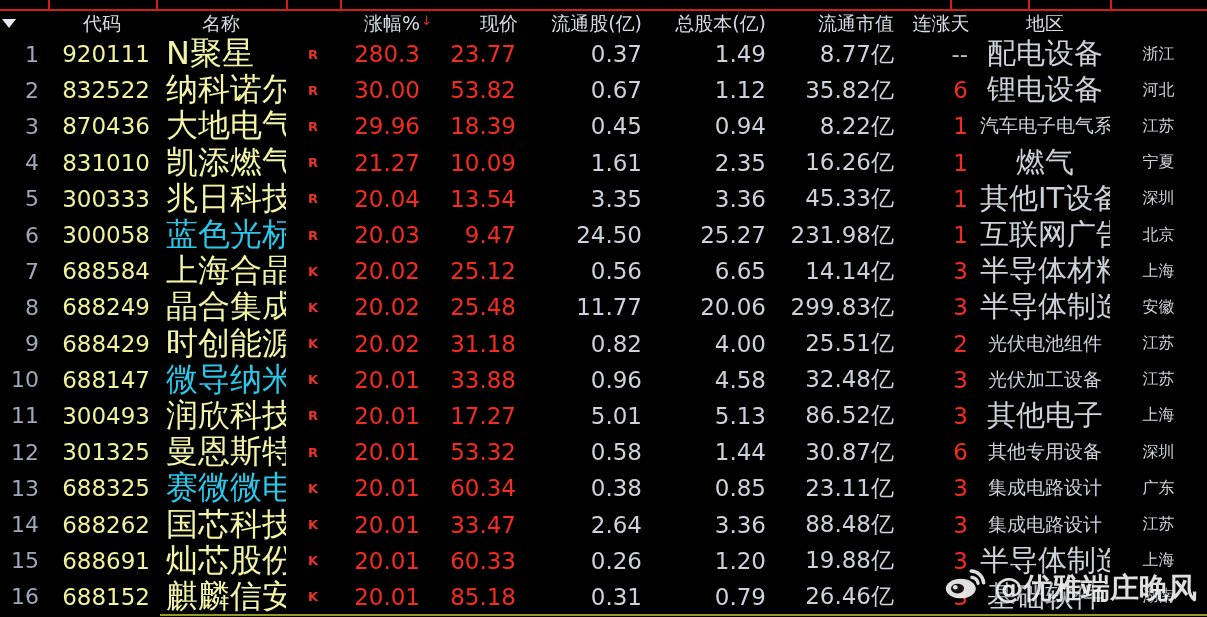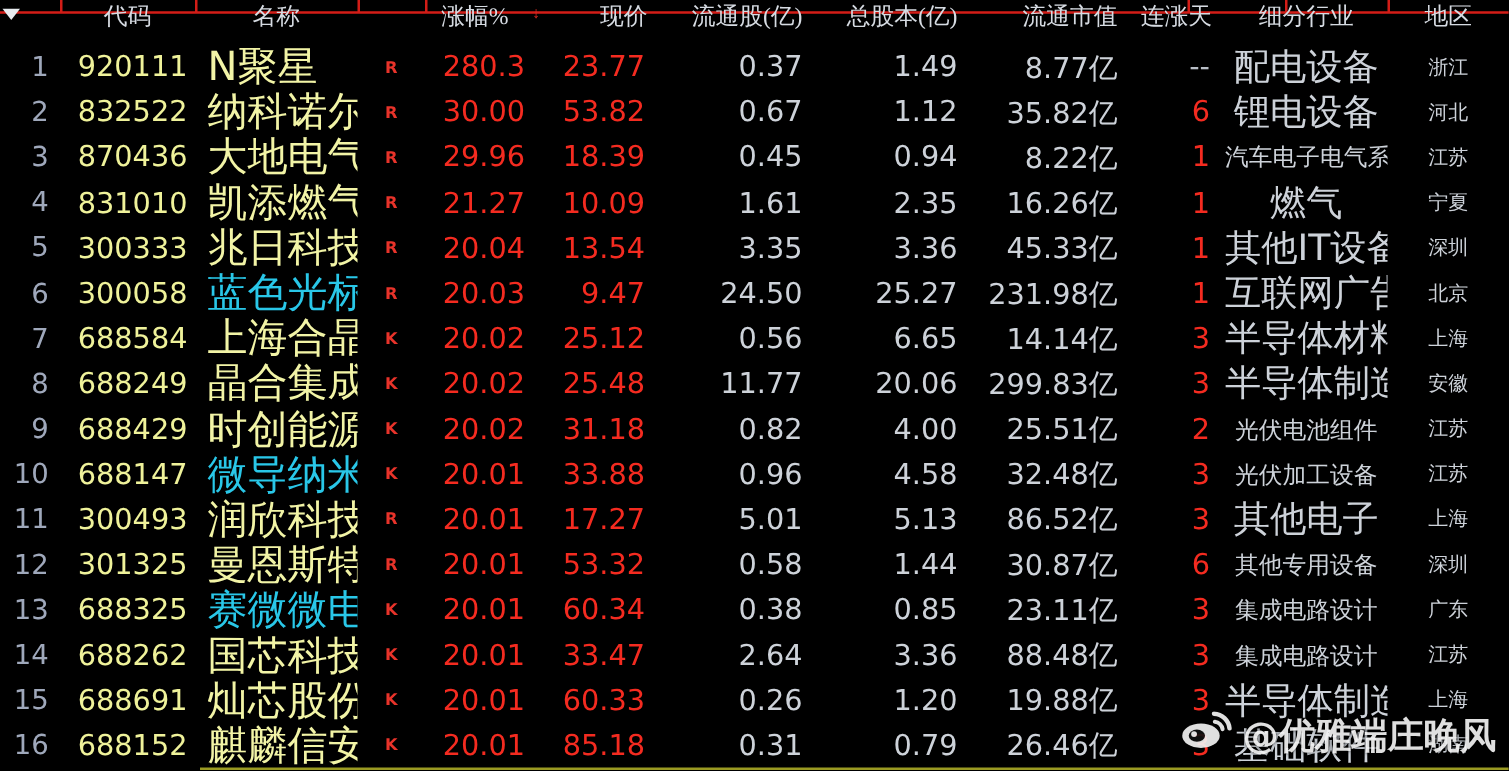--- a/index.html
+++ b/index.html
@@ -31,30 +31,30 @@
       128px   
       78px    
       130px   
       97px;   
     align-items:center;
     box-sizing:border-box;
   }
 
   
   .header{
-    position:absolute;left:0;top:1px;width:959px;height:24px;
-    font-size:19px;color:#d6dbe2;font-family:Liberation Serif, serif;
+    position:absolute;left:0;top:12px;width:959px;height:24px;
+    font-size:19px;color:#d6dbe2;
   }
   .header .cell{white-space:nowrap;overflow:hidden;}
   .h-rank{text-align:left;padding-left:2px;position:relative;}
   .h-code,.h-name{text-align:center;}
   .h-flag{text-align:center;position:relative;}
   .h-num{text-align:right;padding-right:8px;}
   .h-mid{text-align:center;}
-  .h-pct{text-align:center;padding-right:14px;position:relative;}
+  .h-pct{text-align:right;padding-right:14px;position:relative;}
 
   .caret-down{
     display:inline-block;width:0;height:0;
     border-left:7px solid transparent;border-right:7px solid transparent;
     border-top:9px solid #e8ecf0;vertical-align:middle;
     position:relative;top:-2px;
   }
   .sort-arrow{
     position:absolute;right:2px;top:3px;
     color:#e02e24;font-size:13px;line-height:13px;
@@ -125,21 +125,20 @@
     </div>
     <div class="cell h-pct">
       <span>涨幅%</span>
       <span class="sort-arrow">↓</span>
     </div>
     <div class="cell h-num">现价</div>
     <div class="cell h-num">流通股(亿)</div>
     <div class="cell h-num">总股本(亿)</div>
     <div class="cell h-num">流通市值</div>
     <div class="cell h-mid">连涨天</div>
-    <div class="cell h-mid">细分行业</div>
     <div class="cell h-mid">地区</div>
   </div>
 
   <div class="rows" id="rows-container">
       <div class="row grid">
         <div class="cell c-rank">1</div>
         <div class="cell c-code">920111</div>
         <div class="cell c-name">N聚星</div>
         <div class="cell c-flag">R</div>
         <div class="cell c-pct">280.3</div>

